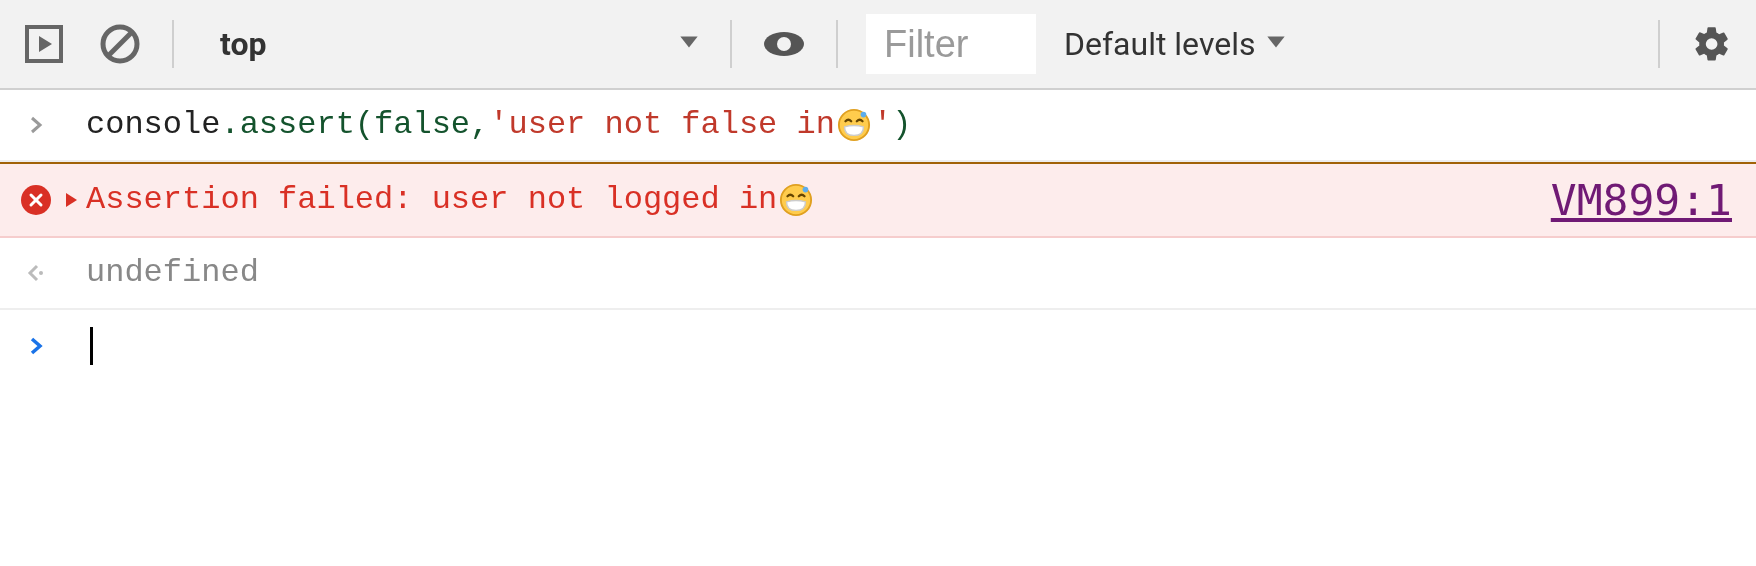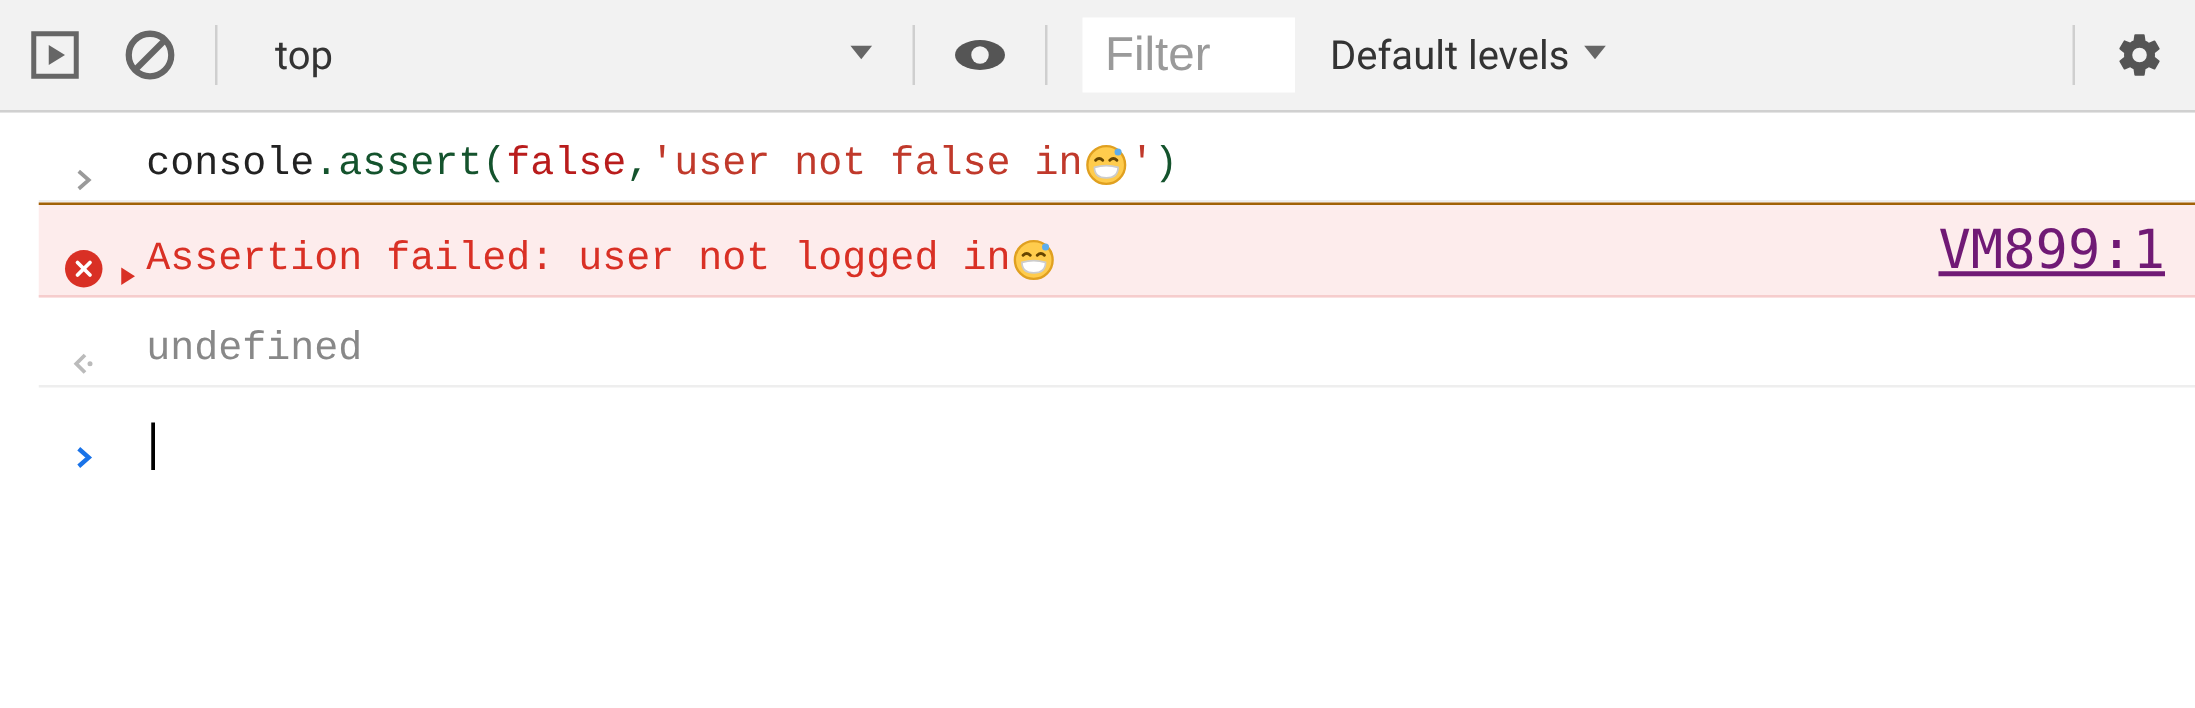--- a/index.html
+++ b/index.html
@@ -38,20 +38,21 @@
     background: #cfcfcf;
   }
   .context-select {
     display: flex;
     align-items: center;
     gap: 10px;
     color: #333;
     font-size: 32px;
     min-width: 500px;
     padding-left: 18px;
+    font-weight: bold;
   }
   .context-select .dropdown-caret {
     margin-left: auto;
     color: #666;
   }
   .filter-box {
     display: flex;
     align-items: center;
     height: 60px;
     padding: 0 16px;
@@ -72,27 +73,26 @@
     align-items: flex-end;
     gap: 8px;
     font-size: 32px;
     color: #333;
   }
   .spacer { flex: 1; }
 
   
   .row {
     display: flex;
-    align-items: flex-end;
+    align-items: center;
     min-height: 72px;
     padding: 6px 24px 6px 16px;
     border-bottom: 2px solid #eee;
     font-size: 32px;
     line-height: 1.4;
-    margin-left: 31px;
   }
   .row .gutter {
     width: 40px;
     display: flex;
     align-items: center;
     justify-content: center;
     flex-shrink: 0;
   }
   .row .gutter2 {
     width: 30px;
@@ -121,21 +121,21 @@
   .src-link {
     margin-left: auto;
     color: #701a75;
     text-decoration: underline;
     font-family: Menlo, Consolas, monospace;
     font-size: 43px;
   }
 
   .tok-default { color: #14532d; }
   .tok-method  { color: #222; }
-  .tok-keyword { color: #b91c1c; }
+  .tok-keyword { color: #14532d; }
   .tok-string  { color: #c0392b; }
 
   .emoji {
     display: inline-flex;
     vertical-align: middle;
     margin: 0 2px;
   }
 
   .error-badge {
     width: 30px;

